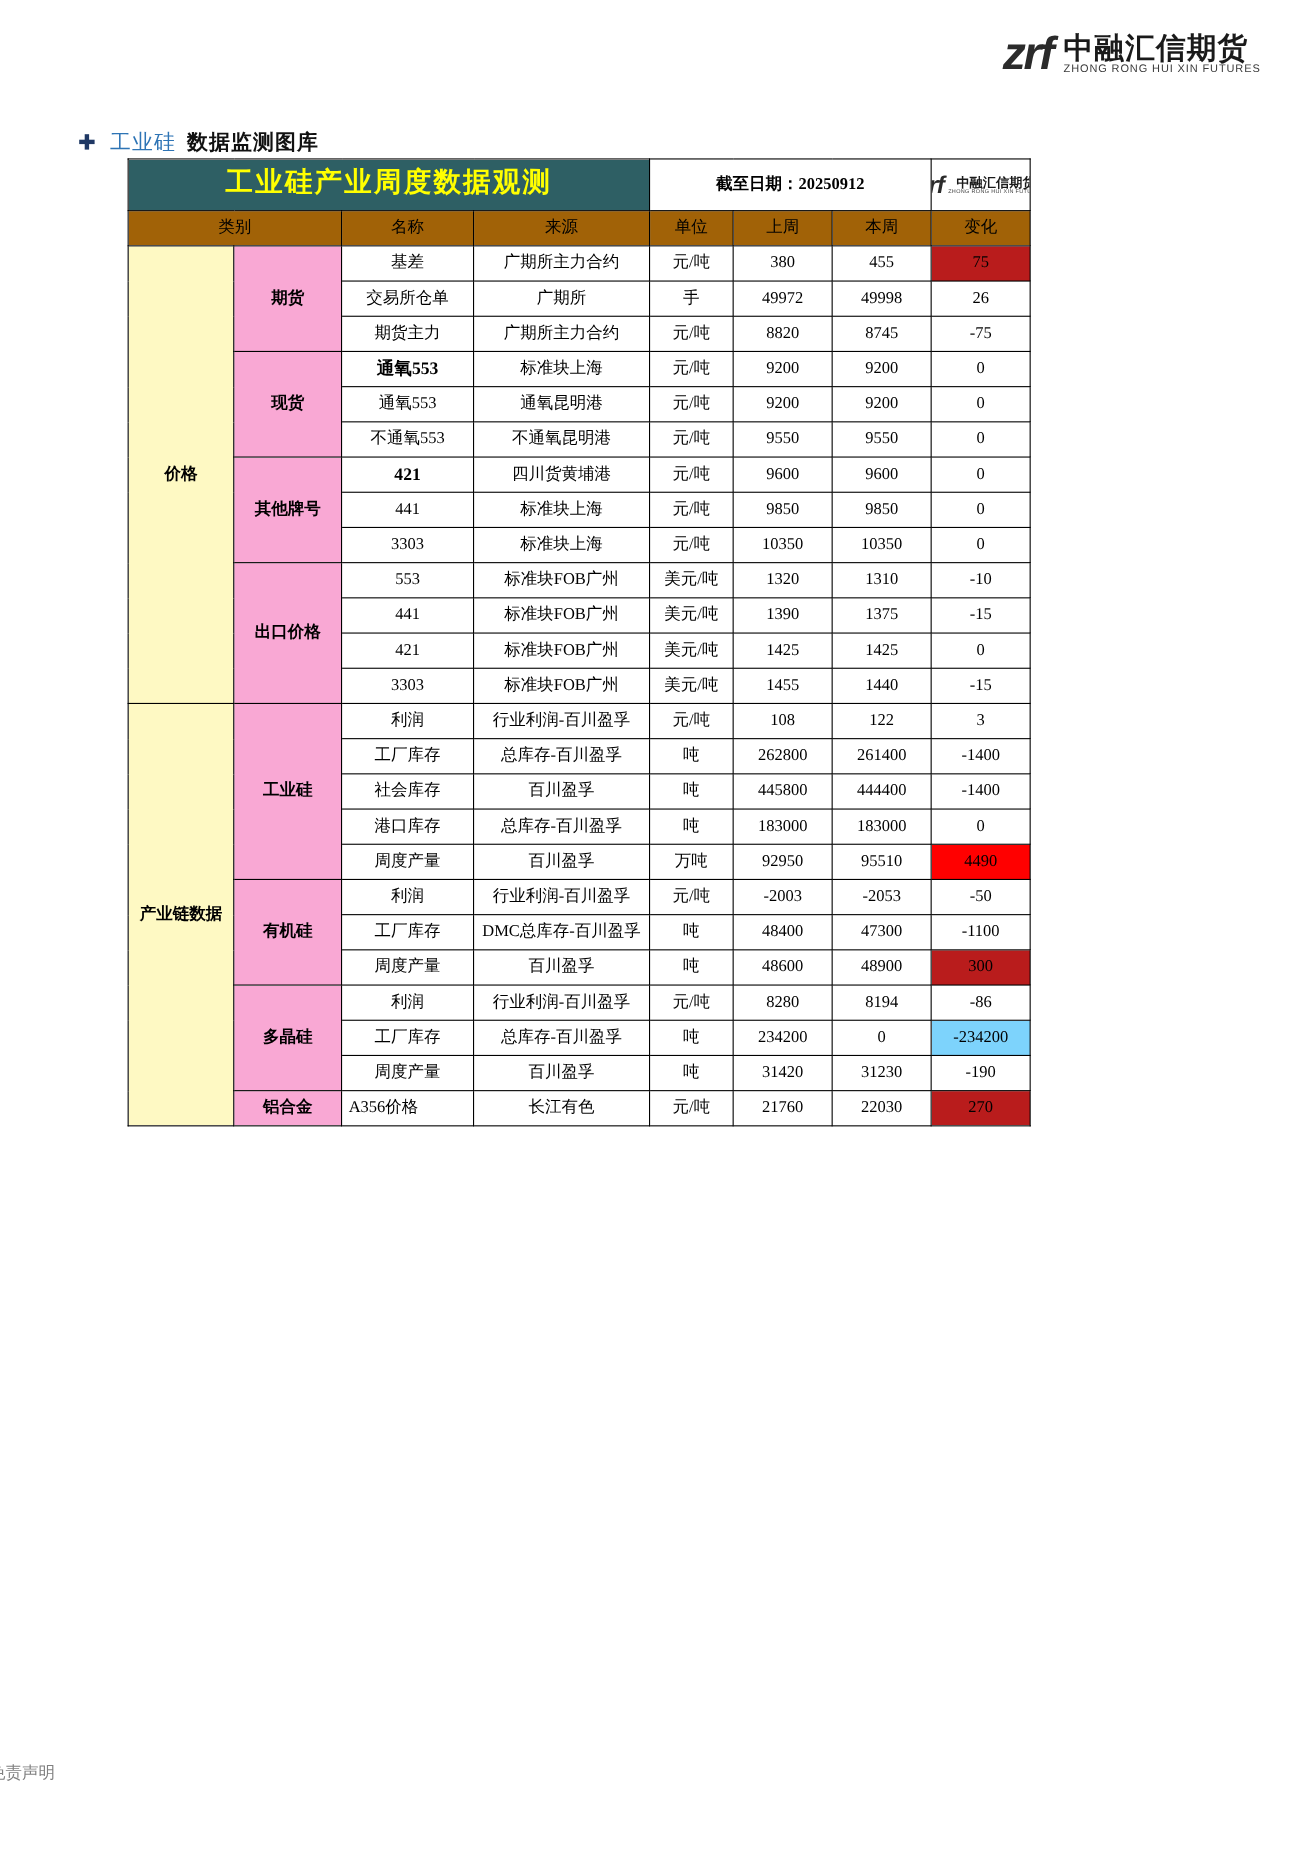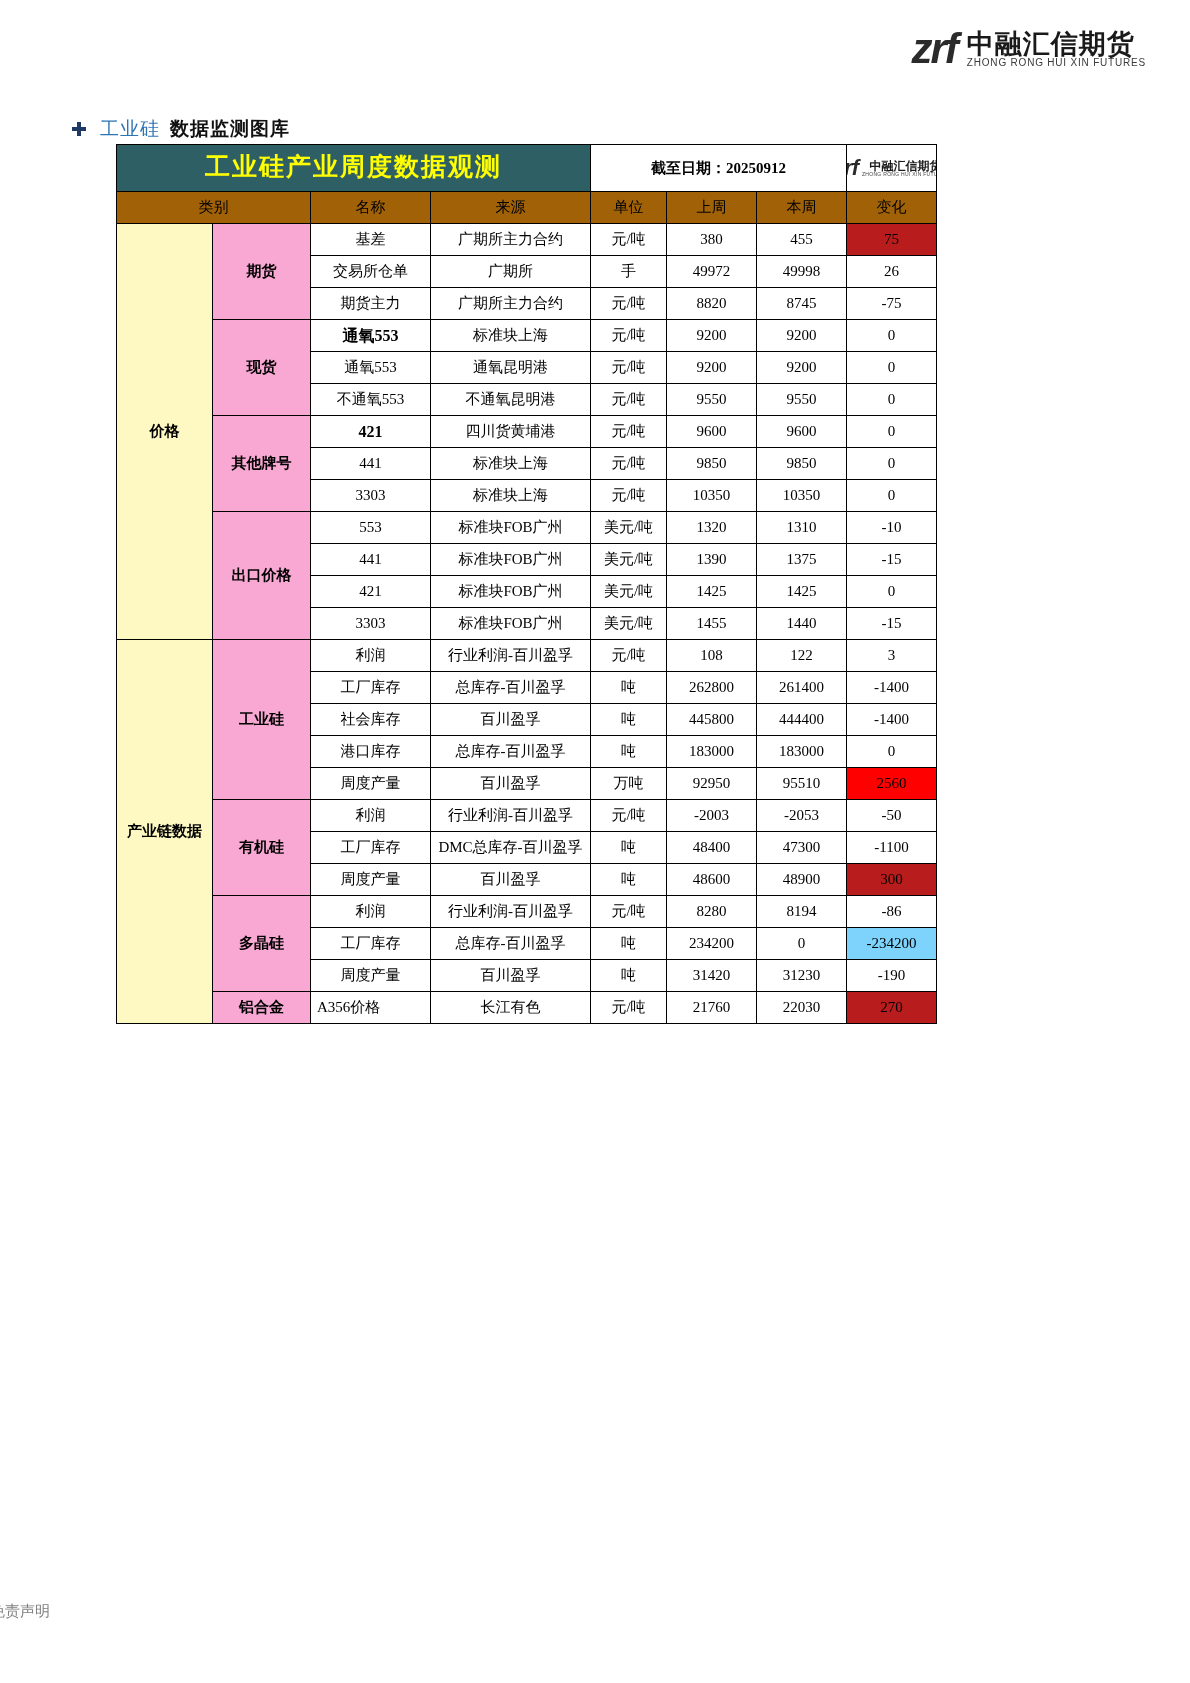--- a/index.html
+++ b/index.html
@@ -421,21 +421,21 @@
         <td class="num-cell">183000</td>
         <td class="num-cell">183000</td>
         <td class="num-cell">0</td>
       </tr>
       <tr>
         <td class="name-cell">周度产量</td>
         <td class="src-cell">百川盈孚</td>
         <td class="unit-cell">万吨</td>
         <td class="num-cell">92950</td>
         <td class="num-cell">95510</td>
-        <td class="num-cell chg-red">2560</td>
+        <td class="num-cell chg-red">4490</td>
       </tr>
 
       <tr>
         <td class="grp-sub" rowspan="3">有机硅</td>
         <td class="name-cell">利润</td>
         <td class="src-cell">行业利润-百川盈孚</td>
         <td class="unit-cell">元/吨</td>
         <td class="num-cell">-2003</td>
         <td class="num-cell">-2053</td>
         <td class="num-cell">-50</td>

